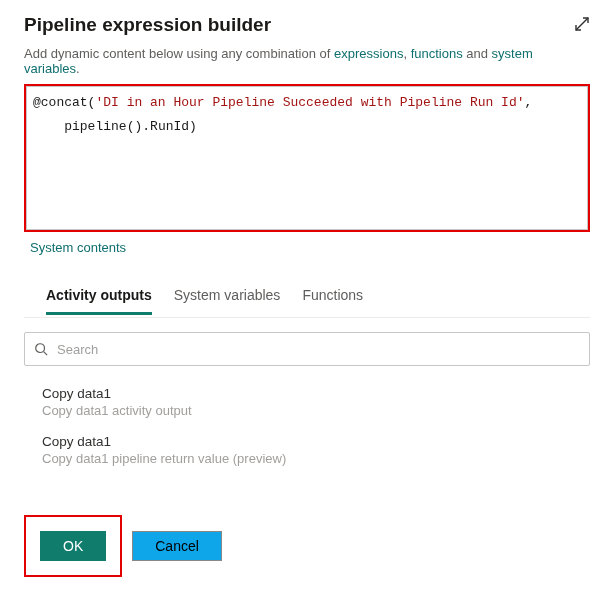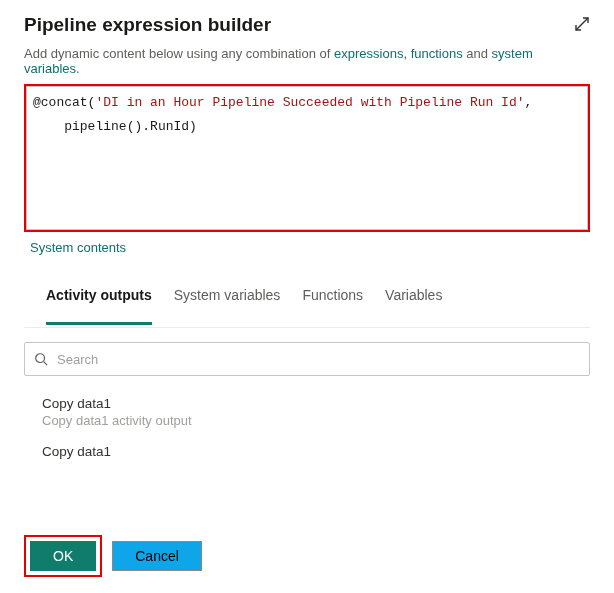--- a/index.html
+++ b/index.html
@@ -38,21 +38,21 @@
     .editor .tok-str { color: #a31515; }
     .editor .tok-paren { color: #1a1a1a; }
     .clear-link { display:inline-block; margin: 0 0 24px 6px; color: #0f6e6e; font-size: 13px; cursor: pointer; }
     .tabs {
       display: flex;
       gap: 22px;
       border-bottom: 0;
       margin-left: 22px;
       margin-bottom: 2px;
     }
-    .tab { padding: 8px 0 22px 0; font-size: 14px; color: #605e5c; cursor: pointer; position: relative; }
+    .tab { padding: 8px 0 12px 0; font-size: 14px; color: #605e5c; cursor: pointer; position: relative; }
     .tab.active { color: #1b1a19; font-weight: 600; }
     .tab.active::after {
       content: ""; position: absolute; left: 0; right: 0; bottom: 0;
       height: 3px; background: #0f7c6c;
     }
     .tabrow-divider { border: none; border-top: 1px solid #edebe9; margin-bottom: 14px; }
     .search-wrap { position: relative; margin-bottom: 20px; }
     .search-icon {
       position: absolute; left: 10px; top: 50%; transform: translateY(-50%);
       width: 14px; height: 14px; color: #605e5c;
@@ -63,21 +63,21 @@
     }
     .search-input::placeholder { color: #a19f9d; }
     .outputs { margin-left: 18px; }
     .output-item { margin-bottom: 16px; cursor: pointer; }
     .output-title { font-size: 13.5px; color: #323130; margin-bottom: 2px; }
     .output-desc { font-size: 13px; color: #a19f9d; }
     .footer {
       position: absolute; left: 24px; bottom: 16px;
       display: flex; gap: 10px; align-items: center;
     }
-    .btn-highlight { border: 2px solid #e20000; padding: 4px; display: inline-block; }
+    .btn-highlight { border: 2px solid #e20000; padding: 14px; display: inline-block; }
     .btn {
       height: 30px; padding: 0 22px; font-size: 14px; cursor: pointer;
       border: 1px solid #8a8886; background: #0ea5e9;
     }
     .btn-primary { background: #0f7c6c; color: #fff; border: 1px solid #0f7c6c; }
   </style>
 </head>
 <body>
 
 
@@ -101,41 +101,41 @@
   <div class="editor" contenteditable="true" spellcheck="false" style=""><span class="tok-func">@concat</span><span class="tok-paren">(</span><span class="tok-str">'DI in an Hour Pipeline Succeeded with Pipeline Run Id'</span><span class="tok-paren">,</span>
 <span>    </span><span class="tok-func">pipeline</span><span class="tok-paren">(</span><span class="tok-paren">)</span><span class="tok-paren">.</span><span class="tok-func">RunId</span><span class="tok-paren">)</span></div>
 </div>
 
 <span class="clear-link">System contents</span>
 
 <div class="tabs">
   <div class="tab active">Activity outputs</div>
   <div class="tab">System variables</div>
   <div class="tab">Functions</div>
-  <div class="tab">Variables</div>
 </div>
 <hr class="tabrow-divider">
 
 <div class="search-wrap">
   <span class="search-icon">
     <svg viewBox="0 0 16 16" width="14" height="14" fill="none" stroke="#605e5c" stroke-width="1.4">
       <circle cx="7" cy="7" r="5"></circle>
       <line x1="11" y1="11" x2="15" y2="15"></line>
     </svg>
   </span>
   <input type="text" class="search-input" placeholder="Search" style="">
 </div>
 
 <div class="outputs">
   <div class="output-item">
     <div class="output-title">Copy data1</div>
     <div class="output-desc">Copy data1 activity output</div>
   </div>
   <div class="output-item">
     <div class="output-title">Copy data1</div>
+    <div class="output-desc">Copy data1 pipeline return value (preview)</div>
   </div>
 </div>
 
 <div class="footer">
   <span class="btn-highlight">
     <button class="btn btn-primary">OK</button>
   </span>
   <button class="btn">Cancel</button>
 </div>
 

